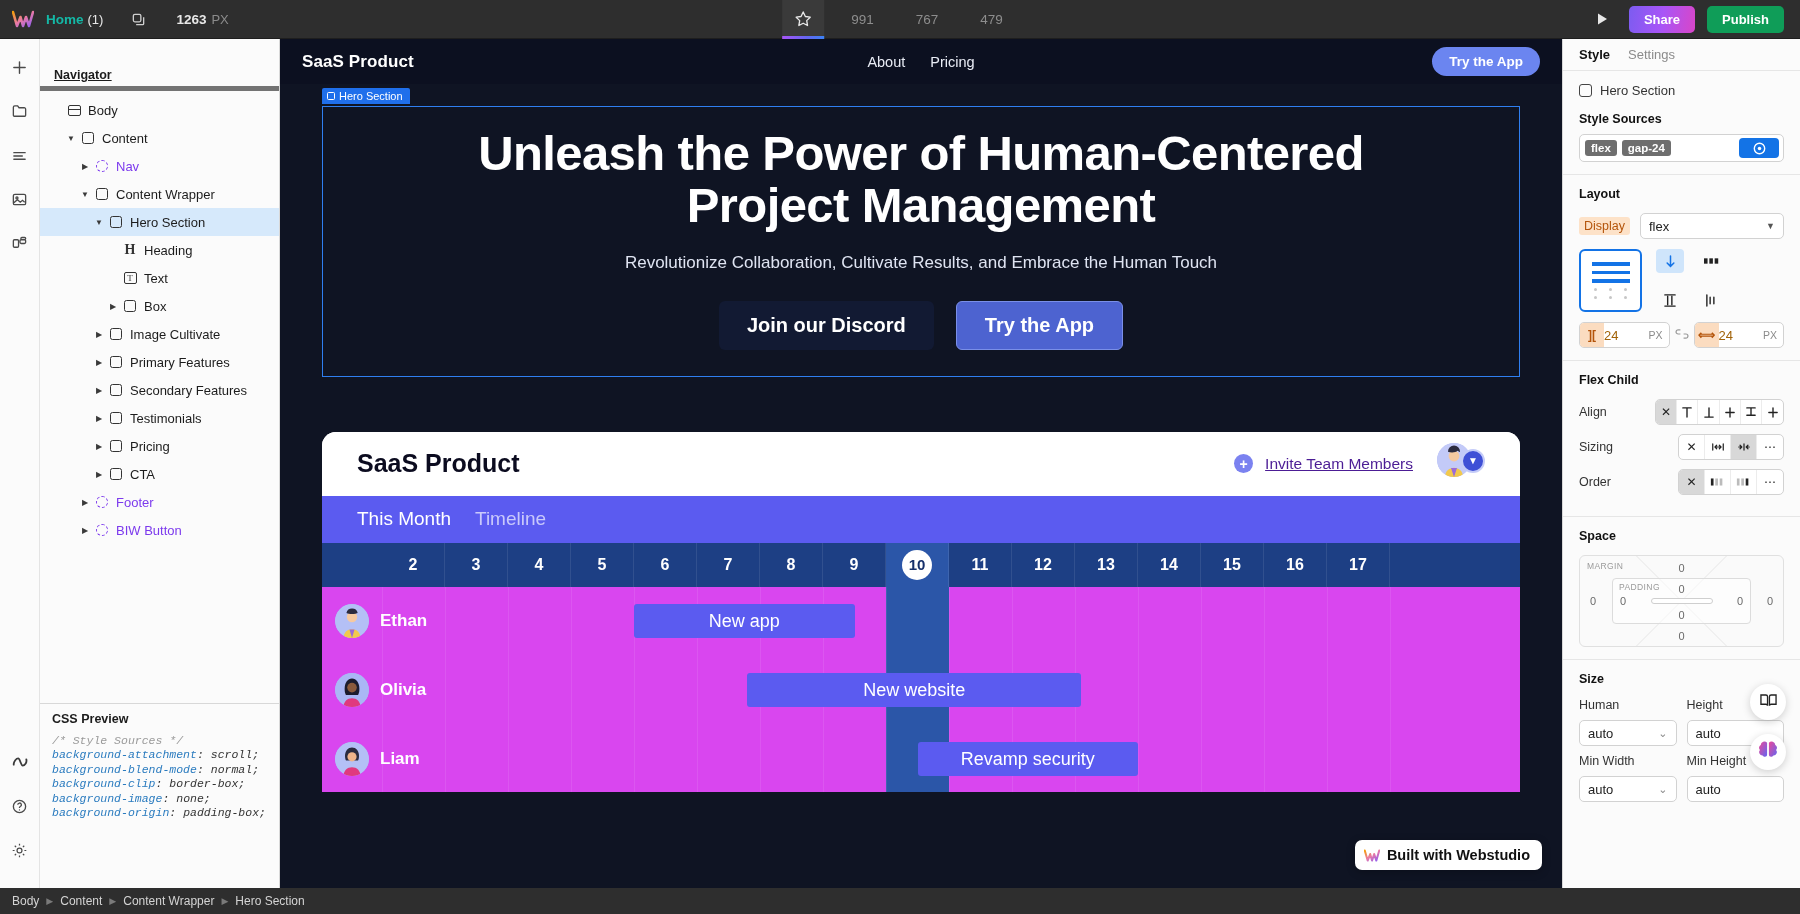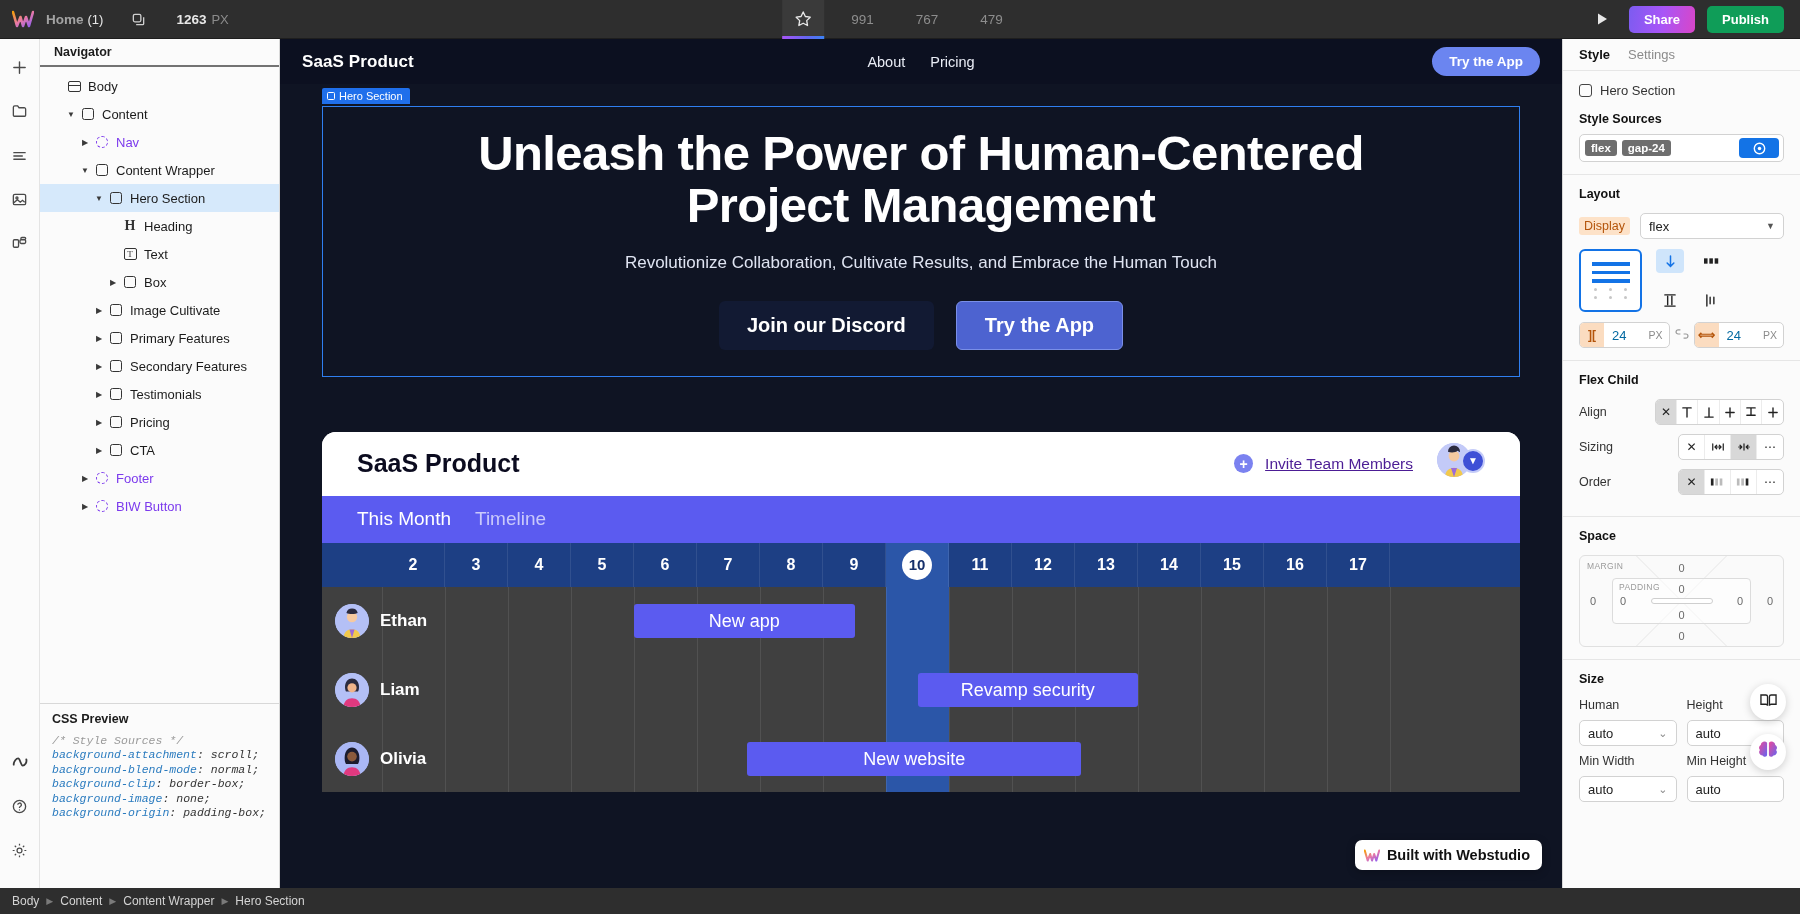--- a/index.html
+++ b/index.html
@@ -11,21 +11,21 @@
   body { display: flex; flex-direction: column; }
 
   
   .topbar {
     height: 39px; min-height: 39px; background: #2e2e2e;
     display: flex; align-items: center; color: #d4d4d4;
     font-size: 13px; position: relative; border-bottom: 1px solid #1e1e1e;
   }
   .logo-w { width: 46px; display: flex; align-items: center; justify-content: center; }
   .logo-w svg { display: block; }
-  .tb-page { font-weight: 700; font-size: 13.5px; color: #a3a3a3; margin-right: 4px; }
+  .tb-page { font-weight: 700; font-size: 13.5px; color: #14b8a6; margin-right: 4px; }
   .tb-page-count { font-weight: 400; color: #e8e8e8; }
   .tb-clone { margin-left: 28px; display: flex; align-items: center; color: #cfcfcf; }
   .tb-width { margin-left: 30px; font-weight: 700; color: #e8e8e8; font-size: 13.5px; }
   .tb-unit { color: #8b8b8b; font-weight: 400; margin-left: 5px; font-size: 13px; }
   .bp-group {
     position: absolute; left: 50%; transform: translateX(-50%);
     display: flex; align-items: center; height: 39px; gap: 12px;
   }
   .bp-star {
     width: 42px; height: 39px; display: flex; align-items: center; justify-content: center;
@@ -68,21 +68,21 @@
   .rail-bottom { margin-top: auto; padding-bottom: 10px; display: flex; flex-direction: column; align-items: center; }
 
   
   .navpanel {
     width: 240px; min-width: 240px; background: #fbfbfb;
     border-right: 1px solid #d8d8d8; display: flex; flex-direction: column;
   }
   .nav-head {
     height: 28px; display: flex; align-items: center; padding: 0 14px;
     font-size: 12.5px; font-weight: 700; color: #1c1c1c;
-    border-bottom: 2px solid #737373; margin-top: 0;
+    border-bottom: 5px solid #737373; margin-top: 24px; text-decoration: underline;
   }
   .nav-tree { flex: 1; overflow: hidden; padding-top: 5px; }
   .nav-row {
     display: flex; align-items: center; height: 28px; font-size: 13px;
     color: #1c1c1c; cursor: pointer; padding-right: 6px; white-space: nowrap;
   }
   .nav-row.selected { background: #d6e9fb; }
   .nav-row.component-slot { color: #7c3aed; }
   .nav-arrow {
     width: 14px; min-width: 14px; display: flex; align-items: center;
@@ -197,21 +197,21 @@
   .day {
     width: 63px; display: flex; align-items: center; justify-content: center;
     color: #fff; font-size: 16px; font-weight: 700;
     border-right: 1px solid rgba(255,255,255,.09);
   }
   .day.active { background: #2b56a8; }
   .day.active span {
     width: 30px; height: 30px; border-radius: 50%; background: #fff; color: #16306b;
     display: flex; align-items: center; justify-content: center; font-size: 15px;
   }
-  .mock-grid { position: relative; background: #404040; height: 205px; overflow: hidden; }
+  .mock-grid { position: relative; background: #d946ef; height: 205px; overflow: hidden; }
   .gridline {
     position: absolute; top: 0; bottom: 0; width: 1px; background: rgba(255,255,255,.09);
   }
   .today-col { position: absolute; top: 0; bottom: 0; width: 63px; background: #2b56a8; }
   .trow { position: relative; height: 69px; display: flex; align-items: center; }
   .tavatar {
     width: 34px; height: 34px; border-radius: 50%; background: #aab7f5;
     margin-left: 13px; overflow: hidden; position: relative; z-index: 2;
   }
   .tname { color: #fff; font-size: 17px; font-weight: 700; margin-left: 11px; position: relative; z-index: 2; }
@@ -280,21 +280,21 @@
   .icbtn.on { background: #cfe5fb; color: #1373e6; }
   .gaprow { display: flex; align-items: center; gap: 5px; }
   .numfield {
     flex: 1; display: flex; align-items: center; border: 1px solid #d2d2d2; border-radius: 5px;
     background: #fff; height: 26px; overflow: hidden;
   }
   .numicon {
     width: 24px; height: 100%; background: #fbdcc0; display: flex; align-items: center;
     justify-content: center; color: #b4540a; font-size: 12px; font-weight: 700;
   }
-  .numval { font-size: 13px; color: #0369a1; padding-left: 8px; }
+  .numval { font-size: 13px; color: #a16207; }
   .numunit { margin-left: auto; font-size: 10.5px; color: #8b8b8b; padding-right: 6px; }
   .linkic { color: #9a9a9a; font-size: 12px; }
   .segrow { display: flex; align-items: center; gap: 24px; margin-bottom: 9px; }
   .seg {
     display: flex; border: 1px solid #d2d2d2; border-radius: 5px; background: #fff;
     overflow: hidden; margin-left: auto;
   }
   .seg .si {
     width: 26px; height: 24px; display: flex; align-items: center; justify-content: center;
     font-size: 12px; color: #222; cursor: pointer; border-right: 1px solid #ececec;
@@ -692,37 +692,37 @@
                 <circle cx="17" cy="13" r="5.2" fill="#f5c9a0"></circle>
                 <path d="M11.4 9a5.8 5.8 0 0 1 11.3 0c-1 .7-7.4 2.1-11.3 0z" fill="#2b2b3f"></path>
                 <path d="M8.5 34c0-5.4 3.8-8.8 8.5-8.8s8.5 3.4 8.5 8.8z" fill="#f2c94c"></path>
                 <path d="M14.5 25.6L17 34l2.5-8.4z" fill="#9b6bd8"></path>
               </svg></span>
             <span class="tname">Ethan</span>
             <div class="tbar" style="left: 312px; width: 220.5px;">New app</div>
           </div>
           <div class="trow">
             <span class="tavatar"><svg width="34" height="34" viewBox="0 0 34 34">
+                <circle cx="17" cy="17" r="17" fill="#aab7f5"></circle>
+                <path d="M9.6 16c0-6 3-10.4 7.4-10.4S24.4 10 24.4 16c0 4-1.4 6-1.4 6H11s-1.4-2-1.4-6z" fill="#1c1c2e"></path>
+                <circle cx="17" cy="14.6" r="4.8" fill="#8b5a3c"></circle>
+                <path d="M8.5 34c0-5.4 3.8-8.8 8.5-8.8s8.5 3.4 8.5 8.8z" fill="#e0397f"></path>
+              </svg></span>
+            <span class="tname">Olivia</span>
+            <div class="tbar" style="left: 425.4px; width: 333.9px;">New website</div>
+          </div>
+          <div class="trow">
+            <span class="tavatar"><svg width="34" height="34" viewBox="0 0 34 34">
                 <circle cx="17" cy="17" r="17" fill="#b4c0f6"></circle>
                 <path d="M10 14c0-5 3.1-8.4 7-8.4S24 9 24 14c0 3-1 4.6-1 4.6H11S10 17 10 14z" fill="#2b2b3f"></path>
                 <circle cx="17" cy="14.8" r="4.6" fill="#f0b48a"></circle>
                 <path d="M8.5 34c0-5.4 3.8-8.8 8.5-8.8s8.5 3.4 8.5 8.8z" fill="#e0397f"></path>
               </svg></span>
             <span class="tname">Liam</span>
             <div class="tbar" style="left: 595.5px; width: 220.5px;">Revamp security</div>
-          </div>
-          <div class="trow">
-            <span class="tavatar"><svg width="34" height="34" viewBox="0 0 34 34">
-                <circle cx="17" cy="17" r="17" fill="#aab7f5"></circle>
-                <path d="M9.6 16c0-6 3-10.4 7.4-10.4S24.4 10 24.4 16c0 4-1.4 6-1.4 6H11s-1.4-2-1.4-6z" fill="#1c1c2e"></path>
-                <circle cx="17" cy="14.6" r="4.8" fill="#8b5a3c"></circle>
-                <path d="M8.5 34c0-5.4 3.8-8.8 8.5-8.8s8.5 3.4 8.5 8.8z" fill="#e0397f"></path>
-              </svg></span>
-            <span class="tname">Olivia</span>
-            <div class="tbar" style="left: 425.4px; width: 333.9px;">New website</div>
           </div>
         </div>
     </div>
 
     <div class="ws-badge">
       <svg width="16" height="13" viewBox="0 0 22 18">
         <defs>
             <linearGradient id="wg2" x1="0" y1="0" x2="1" y2="1">
           <stop offset="0%" stop-color="#f59e0b"></stop>
               <stop offset="50%" stop-color="#e879a8"></stop>

